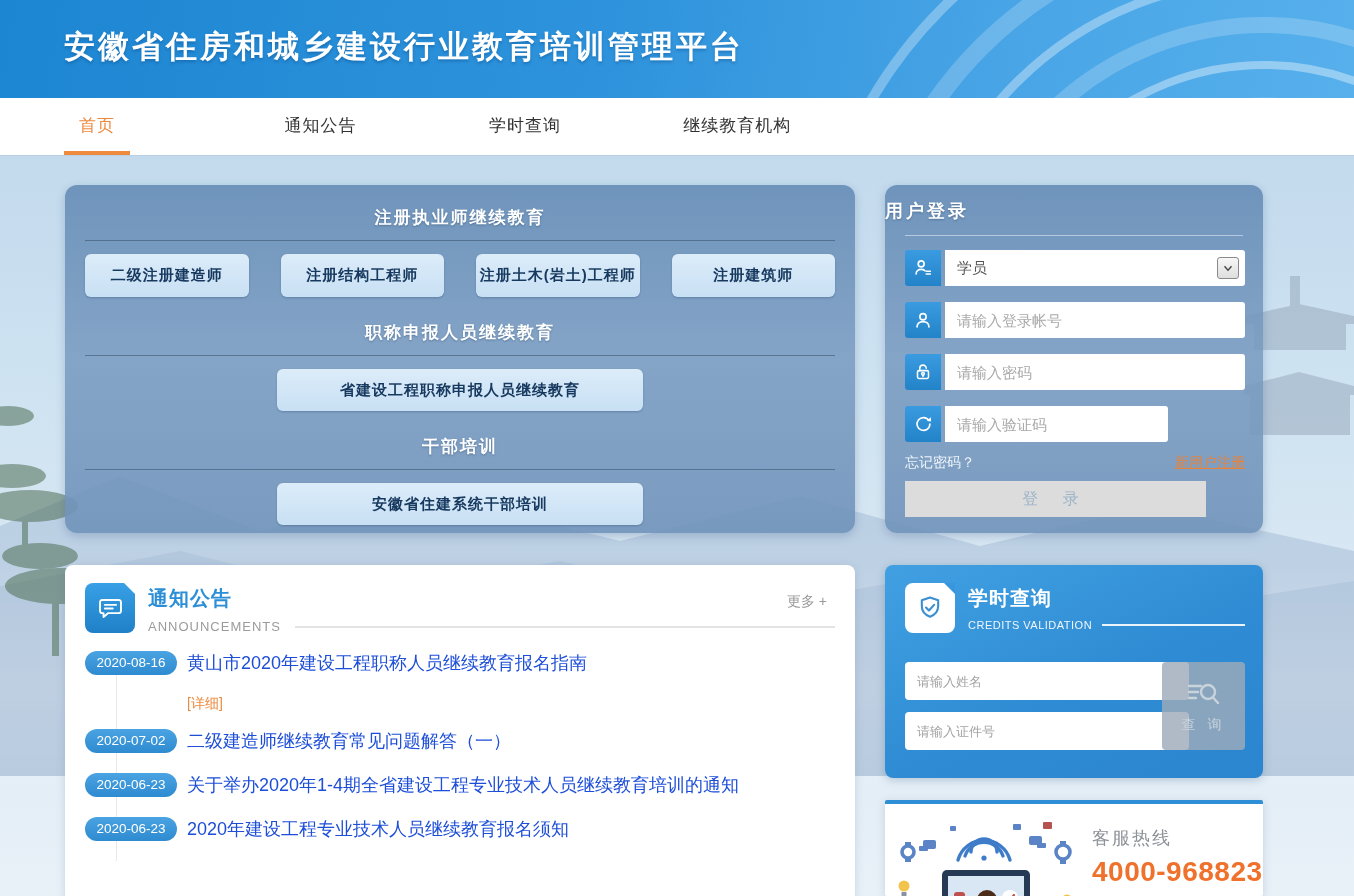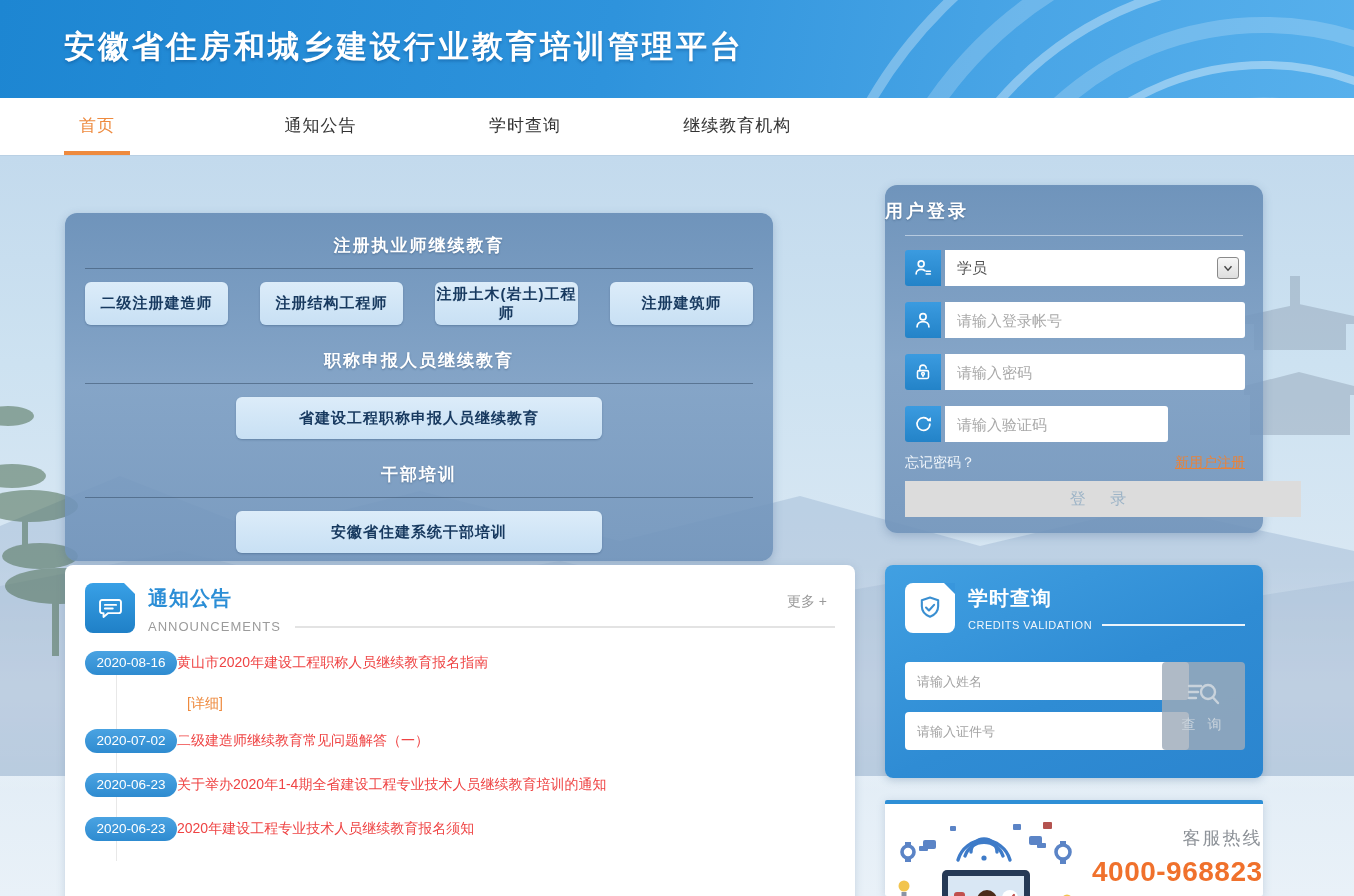--- a/index.html
+++ b/index.html
@@ -28,21 +28,21 @@
   .nav-item.i1 { margin-left:64px; min-width:66px; }
   .nav-item.i2 { margin-left:150px; min-width:68px; }
   .nav-item.i3 { margin-left:128px; min-width:68px; }
   .nav-item.i4 { margin-left:118px; min-width:102px; }
   .nav-item.active { color:#ee8a3e; }
   .nav-item.active::after { content:""; position:absolute; left:0; right:0; bottom:0; height:4px; background:#ee8a3e; }
 
   
   .blue-panel { position:absolute; border-radius:12px; box-shadow:0 3px 10px rgba(60,95,135,.28);
     background:linear-gradient(180deg, rgba(104,142,183,.92) 0%, rgba(120,154,192,.85) 50%, rgba(112,147,186,.9) 100%); }
-  .train-panel { left:65px; top:185px; width:708px; height:348px;margin-top:28px; }
+  .train-panel { left:65px; top:185px; width:790px; height:348px; }
   .sec-title { color:#fff; font-size:17px; font-weight:bold; text-align:center; letter-spacing:2px;
     text-shadow:0 1px 2px rgba(30,60,95,.4); }
   .sec-title.t1 { padding-top:21px; }
   .sec-title.t2, .sec-title.t3 { margin-top:24px; }
   .sec-divider { border-bottom:1px solid rgba(55,78,104,.55); margin:11px 20px 0 20px; }
   .btn-row { display:flex; gap:32px; margin:13px 20px 0 20px; }
   .train-btn { flex:1; height:43px; border:none; border-radius:6px; cursor:pointer;
     background:linear-gradient(180deg,#dcecf9,#c8e0f4); color:#17395f; font-size:15px; font-weight:bold;
     font-family:inherit; box-shadow:0 1px 2px rgba(30,60,95,.3); letter-spacing:1px; }
   .btn-row.single { justify-content:center; }
@@ -63,21 +63,21 @@
   .select-field { flex:1; background:#fff; border-radius:0 3px 3px 0; display:flex; align-items:center;
     padding:0 6px 0 12px; font-size:15px; color:#555; cursor:pointer; }
   .select-field .sel-text { flex:1; }
   .sel-arrow { width:22px; height:22px; border:1px solid #8a8a8a; border-radius:3px;
     background:linear-gradient(180deg,#f7f7f7,#dedede); display:flex; align-items:center; justify-content:center; }
   .sel-arrow svg { display:block; }
   .captcha-input { flex:0 0 200px; border-radius:0 3px 3px 0; }
   .login-links { display:flex; justify-content:space-between; margin:12px 18px 0 20px; font-size:14px; }
   .forgot { color:#eef4fa; cursor:pointer; }
   .register { color:#e8833a; text-decoration:underline; cursor:pointer; }
-  .login-btn { display:block; margin:9px 18px 0 20px; width:396px; height:36px; border:none; border-radius:0;
+  .login-btn { display:block; margin:9px 18px 0 20px; width:301px; height:36px; border:none; border-radius:0;
     background:#dcdcdc; color:#9db4c7; font-size:16px; letter-spacing:10px; font-family:inherit; cursor:pointer; }
 
   
   .ann-panel { position:absolute; left:65px; top:565px; width:790px; height:360px; background:#fff;
     border-radius:8px; box-shadow:0 2px 8px rgba(90,120,155,.25); padding:18px 20px 0 20px; }
   .ann-header { display:flex; position:relative; }
   .ann-icon { position:relative; flex:0 0 50px; height:50px; border-radius:8px;
     background:linear-gradient(180deg,#38a0e6,#1f80c7); display:flex; align-items:center; justify-content:center; }
   .corner-notch::before { content:""; position:absolute; top:0; right:0; width:0; height:0;
     border-top:11px solid #fff; border-left:11px solid transparent; }
@@ -85,21 +85,21 @@
   .ann-title { color:#2b8ed6; font-size:20px; font-weight:bold; letter-spacing:1px; }
   .ann-sub-row { display:flex; align-items:center; margin-top:7px; }
   .ann-subtitle { color:#9b9b9b; font-size:13px; letter-spacing:1px; }
   .ann-subline { flex:1; height:2px; background:#e3e3e3; margin-left:14px; }
   .ann-more { position:absolute; right:8px; top:10px; color:#999; font-size:14px; cursor:pointer; }
   .ann-list { position:relative; margin-top:17px; }
   .ann-timeline { position:absolute; left:31px; top:20px; bottom:-20px; width:1px; background:#e8e8e8; }
   .ann-item { position:relative; display:flex; align-items:center; margin-bottom:20px; }
   .ann-date { flex:0 0 92px; height:24px; border-radius:12px; background:linear-gradient(180deg,#4aa3e2,#2e8bd0);
     color:#fff; font-size:13.5px; text-align:center; line-height:24px; }
-  .ann-text { margin-left:0; color:#ef4444; font-size:14px; cursor:pointer; white-space:nowrap; overflow:hidden; }
+  .ann-text { margin-left:10px; color:#1d4ed8; font-size:18px; cursor:pointer; white-space:nowrap; overflow:hidden; }
   .ann-detail { margin:16px 0 16px 102px; color:#ee8a3e; font-size:14px; cursor:pointer; }
 
   
   .credits-panel { position:absolute; left:885px; top:565px; width:378px; height:213px; border-radius:8px;
     background:linear-gradient(155deg,#41a0e2 0%,#2f8cd4 55%,#2b85cf 100%); box-shadow:0 2px 8px rgba(60,100,140,.3);
     padding:18px 18px 0 20px; }
   .cred-header { display:flex; }
   .cred-icon { position:relative; flex:0 0 50px; height:50px; border-radius:8px; background:#fff;
     display:flex; align-items:center; justify-content:center; }
   .cred-icon.corner-notch::before { border-top-color:#3896dc; }
@@ -115,21 +115,21 @@
   .cred-input + .cred-input { margin-top:12px; }
   .cred-search { position:absolute; right:0; top:0; width:83px; height:88px; border:none; border-radius:4px;
     background:rgba(158,171,185,.82); cursor:pointer; color:#c9d3dc; font-size:14px; letter-spacing:4px;
     font-family:inherit; display:flex; flex-direction:column; align-items:center; justify-content:center; gap:6px; }
 
   
   .hotline-panel { position:absolute; left:885px; top:800px; width:378px; height:96px; background:#fff;
     border-top:4px solid #2e8fd6; border-radius:2px; box-shadow:0 2px 8px rgba(90,120,155,.25);
     display:flex; overflow:hidden; }
   .hot-illus { flex:0 0 185px; margin:12px 0 0 10px; }
-  .hot-text { margin:22px 0 0 12px;text-align:right; }
+  .hot-text { margin:22px 0 0 12px; }
   .hot-label { color:#8d9298; font-size:18px; letter-spacing:2px; }
   .hot-phone { color:#f0712c; font-size:28px; font-weight:bold; margin-top:6px; letter-spacing:.5px; }
 </style>
 </head>
 <body>
 
 <div class="page">
 
   <div class="bg-scene">
     <svg width="1354" height="420" style="left:0;top:200px">

